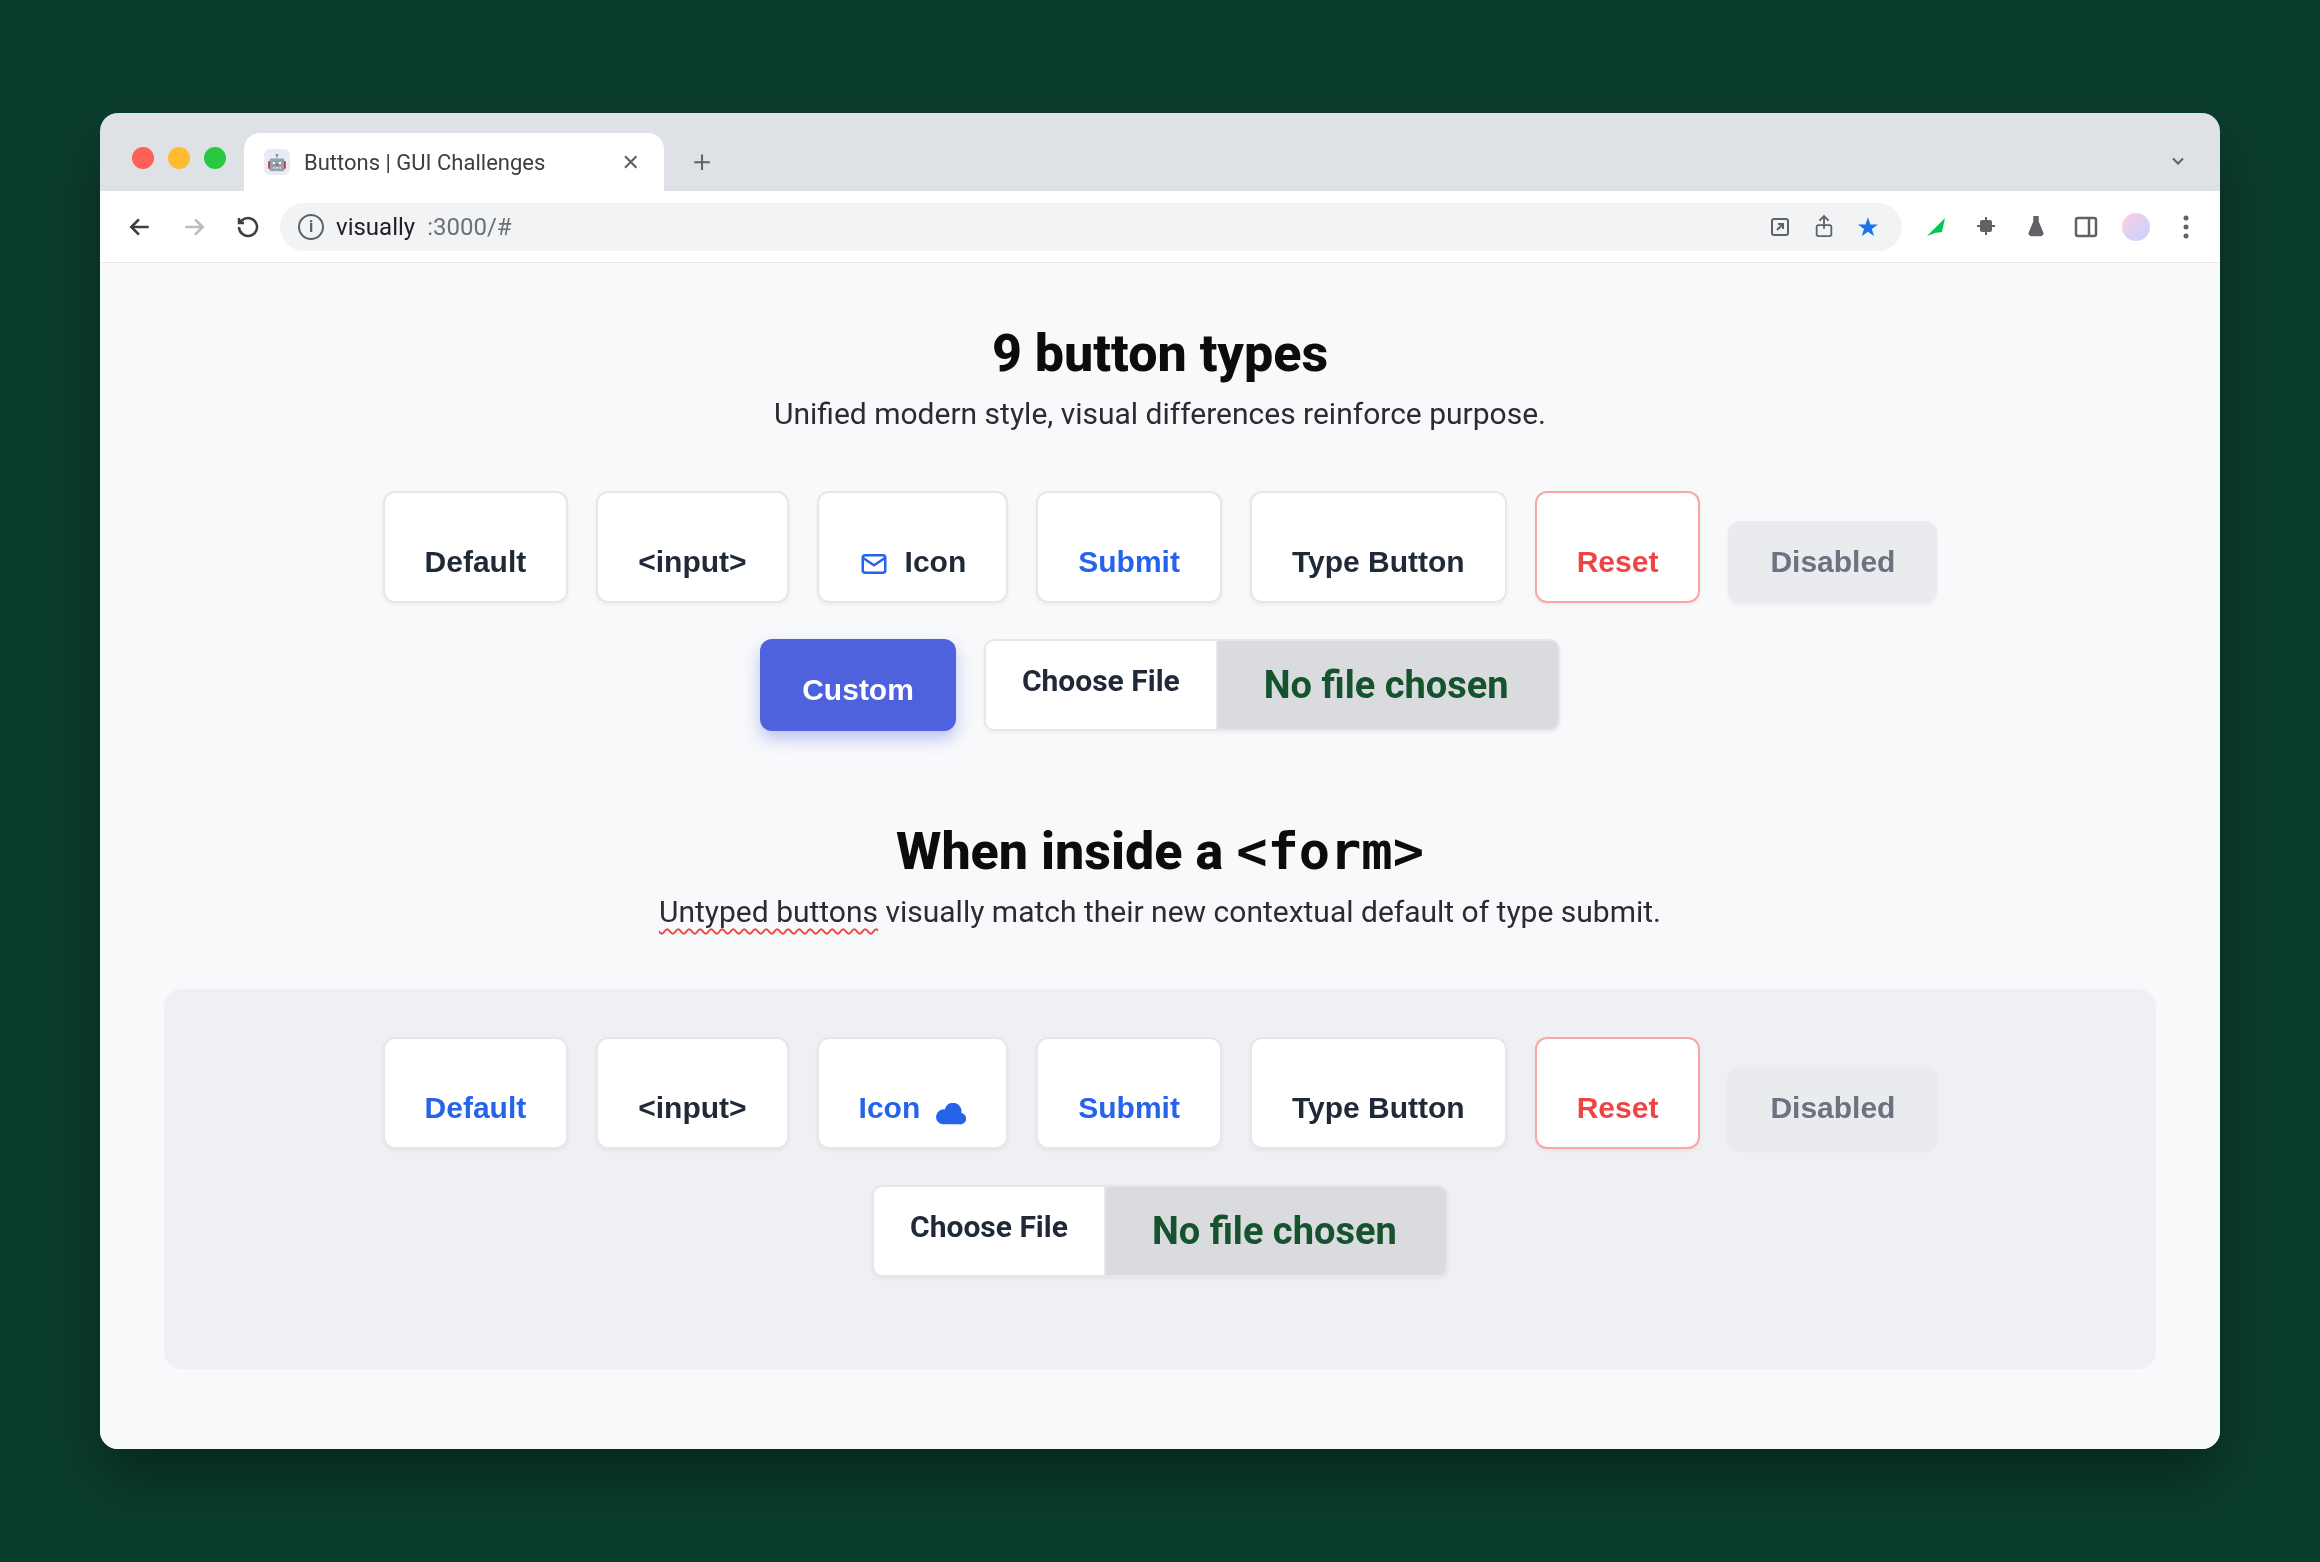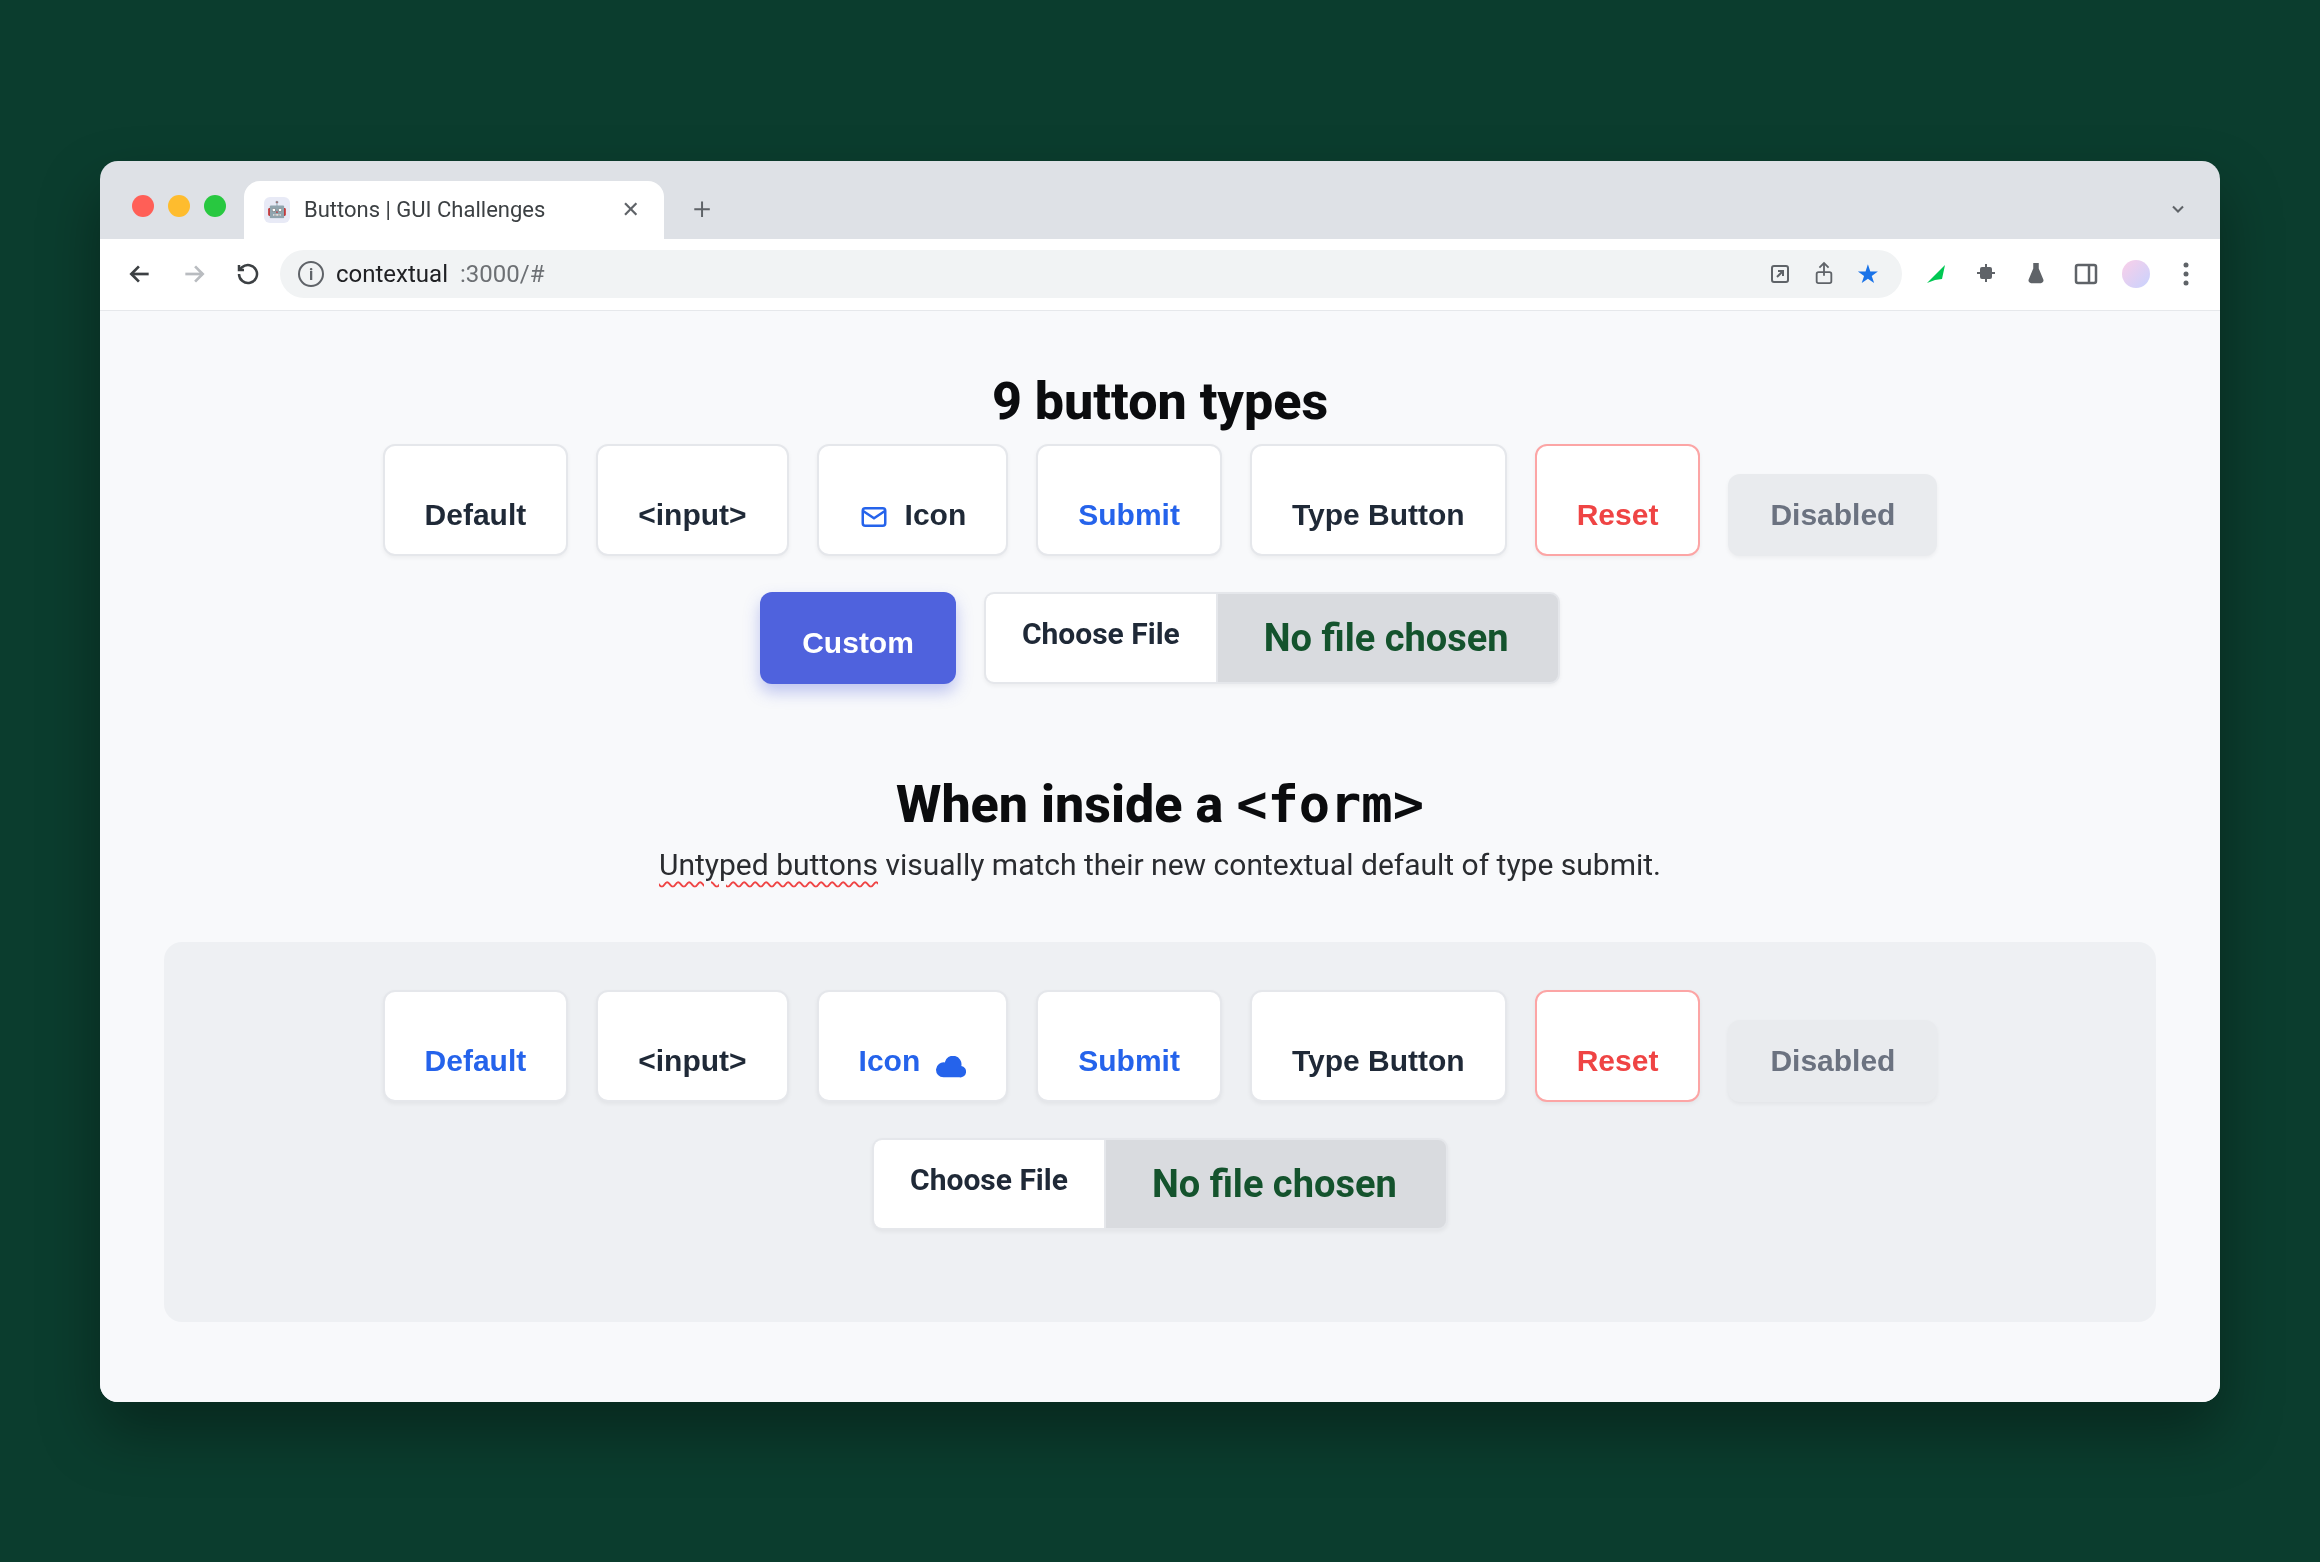--- a/index.html
+++ b/index.html
@@ -260,21 +260,21 @@
     </div>
     <div class="nav-btn">
       <svg width="24" height="24" viewBox="0 0 24 24" fill="none" stroke="currentColor" stroke-width="2.5">
           <path d="M3 12a9 9 0 1 0 3-6.7L3 8"></path>
           <polyline points="3 3 3 8 8 8"></polyline>
         </svg>
     </div>
 
     <div class="urlbar">
       <span class="secure">i</span>
-      <span class="urlhost">contextual</span>
+      <span class="urlhost">visually</span>
         <span class="urlpath">:3000/#</span>
       <span class="spacer"></span>
       <span class="ext">
         <svg width="24" height="24" viewBox="0 0 24 24" fill="none" stroke="currentColor" stroke-width="2">
             <rect x="4" y="4" width="16" height="16" rx="2"></rect>
             <path d="M9 15l6-6"></path>
             <path d="M10 9h5v5"></path>
           </svg>
       </span>
       <span class="ext">
@@ -319,20 +319,21 @@
             <circle cx="4" cy="22" r="2.5"></circle>
           </svg>
       </span>
     </div>
   </div>
 
   <div class="page">
 
     <div class="section">
       <h1>9 button types</h1>
+      <p class="subtitle">Unified modern style, visual differences reinforce purpose.</p>
 
       <div class="btn-row">
         <button class="btn">
             <span>Default</span>
           </button>
         <button class="btn">
             <span>&lt;input&gt;</span>
           </button>
         <button class="btn">
           <svg class="icon-envelope" viewBox="0 0 24 24">

